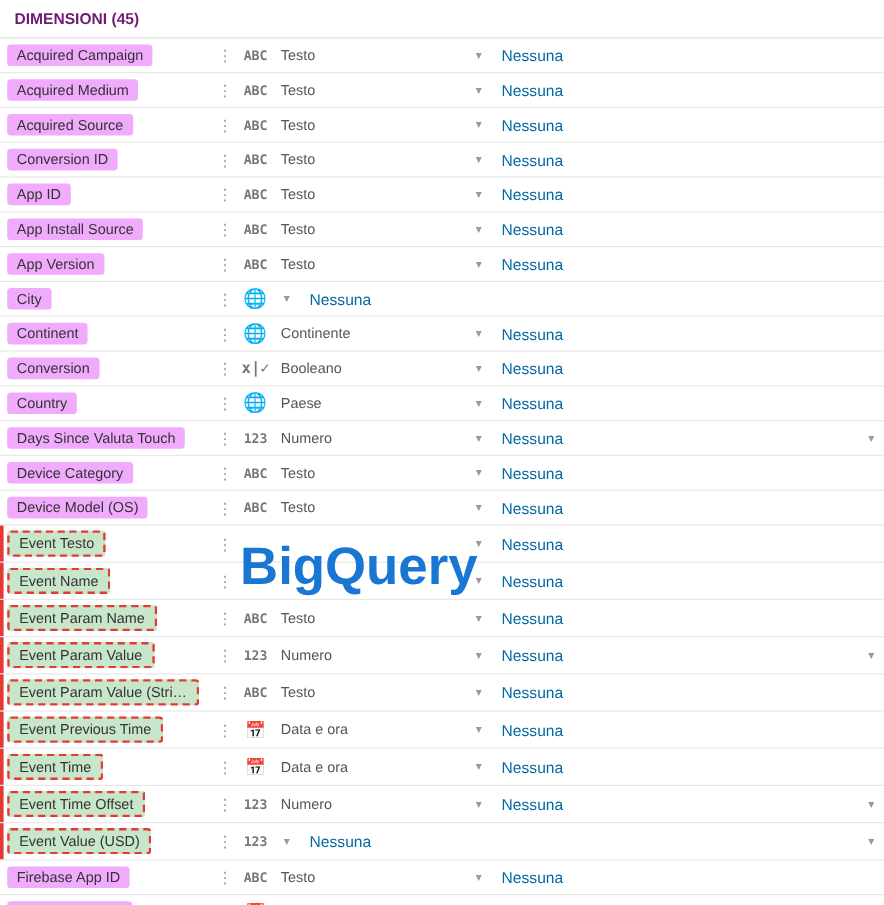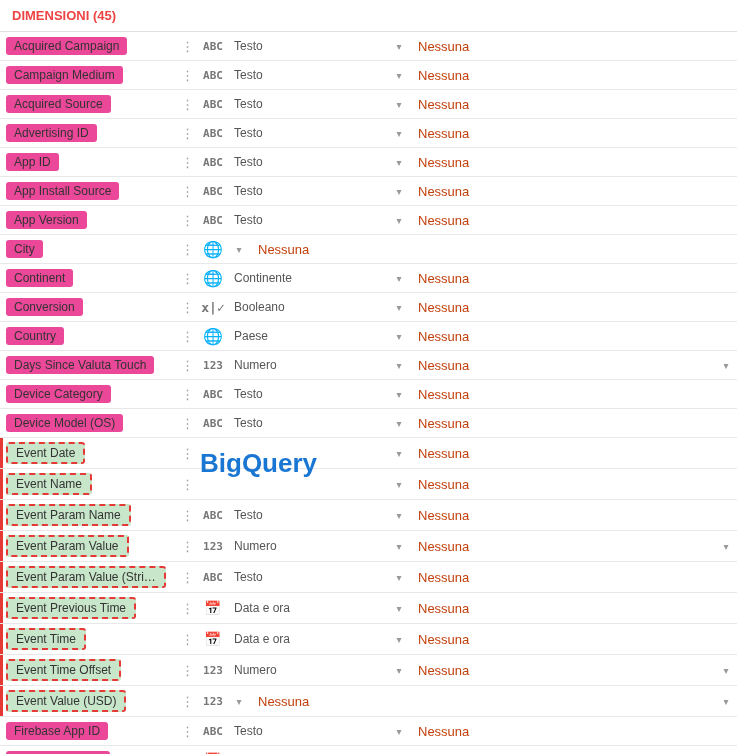--- a/index.html
+++ b/index.html
@@ -6,21 +6,21 @@
     body {
       font-family: Arial, sans-serif;
       font-size: 13px;
       background: #fff;
       color: #333;
     }
     .header {
       padding: 8px 12px;
       font-size: 13px;
       font-weight: 600;
-      color: #ef4444;
+      color: #701a75;
       border-bottom: 1px solid #e0e0e0;
     }
     .table-container {
       width: 737px;
       overflow: visible;
     }
     .row {
       display: flex;
       align-items: center;
       border-bottom: 1px solid #e8e8e8;
@@ -28,21 +28,21 @@
       position: relative;
     }
     .col-name {
       width: 178px;
       min-width: 178px;
       padding: 4px 6px;
       display: flex;
       align-items: center;
     }
     .name-badge {
-      background: #ec4899;
+      background: #f0abfc;
       border-radius: 3px;
       padding: 2px 8px;
       font-size: 12px;
       color: #333;
       white-space: nowrap;
       overflow: hidden;
       text-overflow: ellipsis;
       max-width: 160px;
     }
     .name-badge.dashed {
@@ -82,38 +82,38 @@
       width: 22px;
       min-width: 22px;
       display: flex;
       align-items: center;
       justify-content: center;
       color: #777;
     }
     .col-nessuna {
       flex: 1;
       padding: 0 8px;
-      color: #c2410c;
+      color: #0369a1;
       font-size: 13px;
       display: flex;
       align-items: center;
     }
     .col-nessuna-dd {
       width: 22px;
       min-width: 22px;
       display: flex;
       align-items: center;
       justify-content: center;
       color: #777;
     }
     .bigquery-label {
       position: absolute;
       left: 200px;
       top: 10px;
-      font-size: 26px;
+      font-size: 44px;
       font-weight: bold;
       color: #1976d2;
       z-index: 10;
       pointer-events: none;
     }
     .type-icon {
       font-size: 11px;
       font-weight: bold;
       color: #777;
       font-family: monospace;
@@ -165,21 +165,21 @@
       <span class="chevron-down">▾</span>
     </div>
     <div class="col-nessuna">
       <span>Nessuna</span>
     </div>
 
   </div>
       <div class="row">
 
     <div class="col-name">
-      <span class="name-badge">Campaign Medium</span>
+      <span class="name-badge">Acquired Medium</span>
     </div>
     <div class="col-drag">
       <span class="drag-dots">⋮</span>
     </div>
     <div class="col-icon">
       <span class="type-icon">ABC</span>
     </div>
     <div class="col-type">
       <span>Testo</span>
     </div>
@@ -209,21 +209,21 @@
       <span class="chevron-down">▾</span>
     </div>
     <div class="col-nessuna">
       <span>Nessuna</span>
     </div>
 
   </div>
       <div class="row">
 
     <div class="col-name">
-      <span class="name-badge">Advertising ID</span>
+      <span class="name-badge">Conversion ID</span>
     </div>
     <div class="col-drag">
       <span class="drag-dots">⋮</span>
     </div>
     <div class="col-icon">
       <span class="type-icon">ABC</span>
     </div>
     <div class="col-type">
       <span>Testo</span>
     </div>
@@ -450,21 +450,21 @@
       <span class="chevron-down">▾</span>
     </div>
     <div class="col-nessuna">
       <span>Nessuna</span>
     </div>
 
   </div>
       <div class="row event-block">
     <div class="bigquery-label">BigQuery</div>
     <div class="col-name">
-      <span class="name-badge dashed">Event Date</span>
+      <span class="name-badge dashed">Event Testo</span>
     </div>
     <div class="col-drag">
       <span class="drag-dots">⋮</span>
     </div>
     <div class="col-icon">
       
     </div>
     <div class="col-type">
       <span></span>
     </div>

